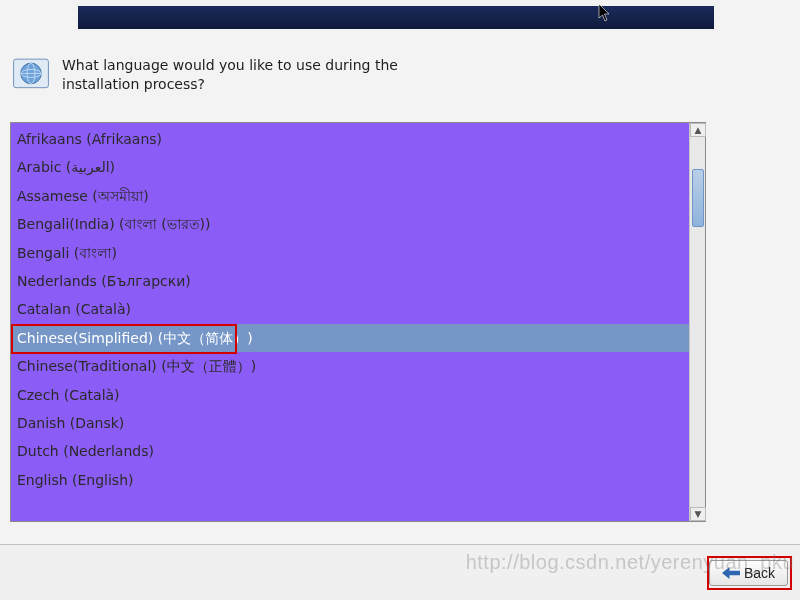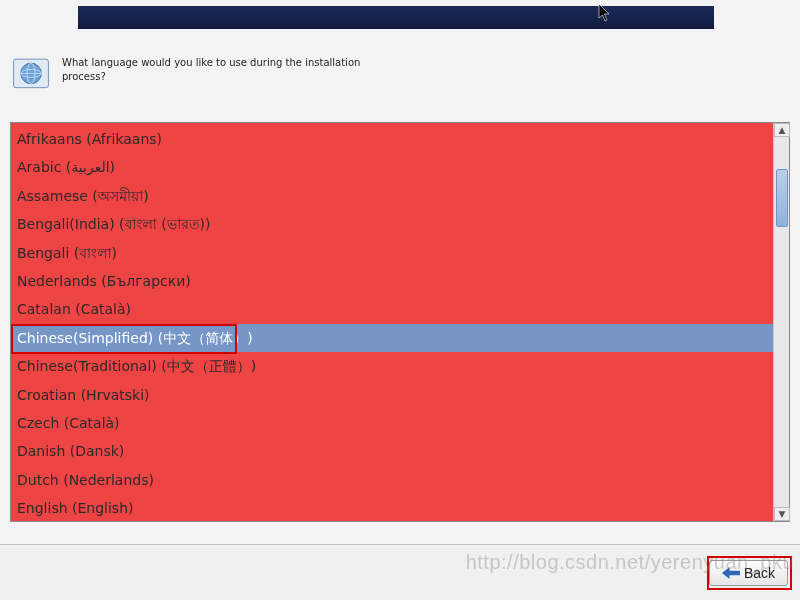--- a/index.html
+++ b/index.html
@@ -2,22 +2,22 @@
 <html><head>
 <meta charset="utf-8">
 <style>
   * { box-sizing: border-box; margin: 0; padding: 0; }
   html, body { width: 800px; height: 600px; font-family: "DejaVu Sans", "Liberation Sans", sans-serif; background: #f3f3f3; color: #2a2a2a; overflow: hidden; }
   .banner { position: absolute; left: 78px; top: 6px; width: 636px; height: 23px; background: linear-gradient(#1b2a5a, #0f1a3c); }
   .cursor { position: absolute; left: 598px; top: 4px; color: #000; font-size: 18px; pointer-events: none; }
   .prompt-row { position: absolute; left: 12px; top: 56px; display: flex; align-items: flex-start; gap: 12px; }
   .globe-icon { width: 38px; height: 38px; }
   .globe-icon svg { width: 38px; height: 38px; }
-  .prompt-text { font-size: 10px; line-height: 1.35; max-width: 340px; color: #1e1e1e; }
-  .listbox-wrap { position: absolute; left: 10px; top: 122px; width: 780px; height: 400px; border: 1px solid #8a8a8a; background: #ef4444; display: flex; }
+  .prompt-text { font-size: 14px; line-height: 1.35; max-width: 340px; color: #1e1e1e; }
+  .listbox-wrap { position: absolute; left: 10px; top: 122px; width: 696px; height: 400px; border: 1px solid #8a8a8a; background: #8b5cf6; display: flex; }
   .listbox { flex: 1; overflow-y: auto; padding: 2px 0; }
   .listbox::-webkit-scrollbar { width: 0; }
   .lang-item { font-size: 14px; padding: 3px 6px 3px 6px; line-height: 1.6; white-space: nowrap; cursor: default; }
   .lang-item.selected { background: #7796c8; color: #fff; }
   .highlight-box { position: absolute; border: 2px solid #d40000; pointer-events: none; }
   .scroll-track { width: 16px; background: #e8e8e8; border-left: 1px solid #c7c7c7; position: relative; }
   .scroll-thumb { position: absolute; left: 2px; width: 12px; background: linear-gradient(#b9cfe8, #8fb3dd); border: 1px solid #6f94c6; border-radius: 2px; }
   .scroll-btn { position: absolute; left: 0; width: 16px; height: 14px; background: #eee; border: 1px solid #bbb; font-size: 9px; text-align: center; line-height: 12px; color: #555; }
   .footer { position: absolute; left: 0; bottom: 0; width: 800px; height: 56px; border-top: 1px solid #c0c0c0; background: #f0f0f0; display: flex; justify-content: flex-end; align-items: center; gap: 10px; padding-right: 12px; }
   .btn { display: inline-flex; align-items: center; gap: 4px; border: 1px solid #9a9a9a; background: linear-gradient(#fdfdfd, #e6e6e6); padding: 4px 12px; font-size: 14px; border-radius: 3px; cursor: pointer; color: #222; }
@@ -51,21 +51,20 @@
   <div class="listbox" id="listbox">
       <div class="lang-item">Afrikaans (Afrikaans)</div>
       <div class="lang-item">Arabic (العربية)</div>
       <div class="lang-item">Assamese (অসমীয়া)</div>
       <div class="lang-item">Bengali(India) (বাংলা (ভারত))</div>
       <div class="lang-item">Bengali (বাংলা)</div>
       <div class="lang-item">Nederlands (Български)</div>
       <div class="lang-item">Catalan (Català)</div>
       <div class="lang-item selected">Chinese(Simplified) (中文（简体）)</div>
       <div class="lang-item">Chinese(Traditional) (中文（正體）)</div>
-      <div class="lang-item">Croatian (Hrvatski)</div>
       <div class="lang-item">Czech (Català)</div>
       <div class="lang-item">Danish (Dansk)</div>
       <div class="lang-item">Dutch (Nederlands)</div>
       <div class="lang-item">English (English)</div>
     </div>
   <div class="scroll-track">
     <div class="scroll-btn" style="top:0">▲</div>
     <div class="scroll-thumb" style="top:46px;height:58px"></div>
     <div class="scroll-btn" style="bottom:0">▼</div>
   </div>

